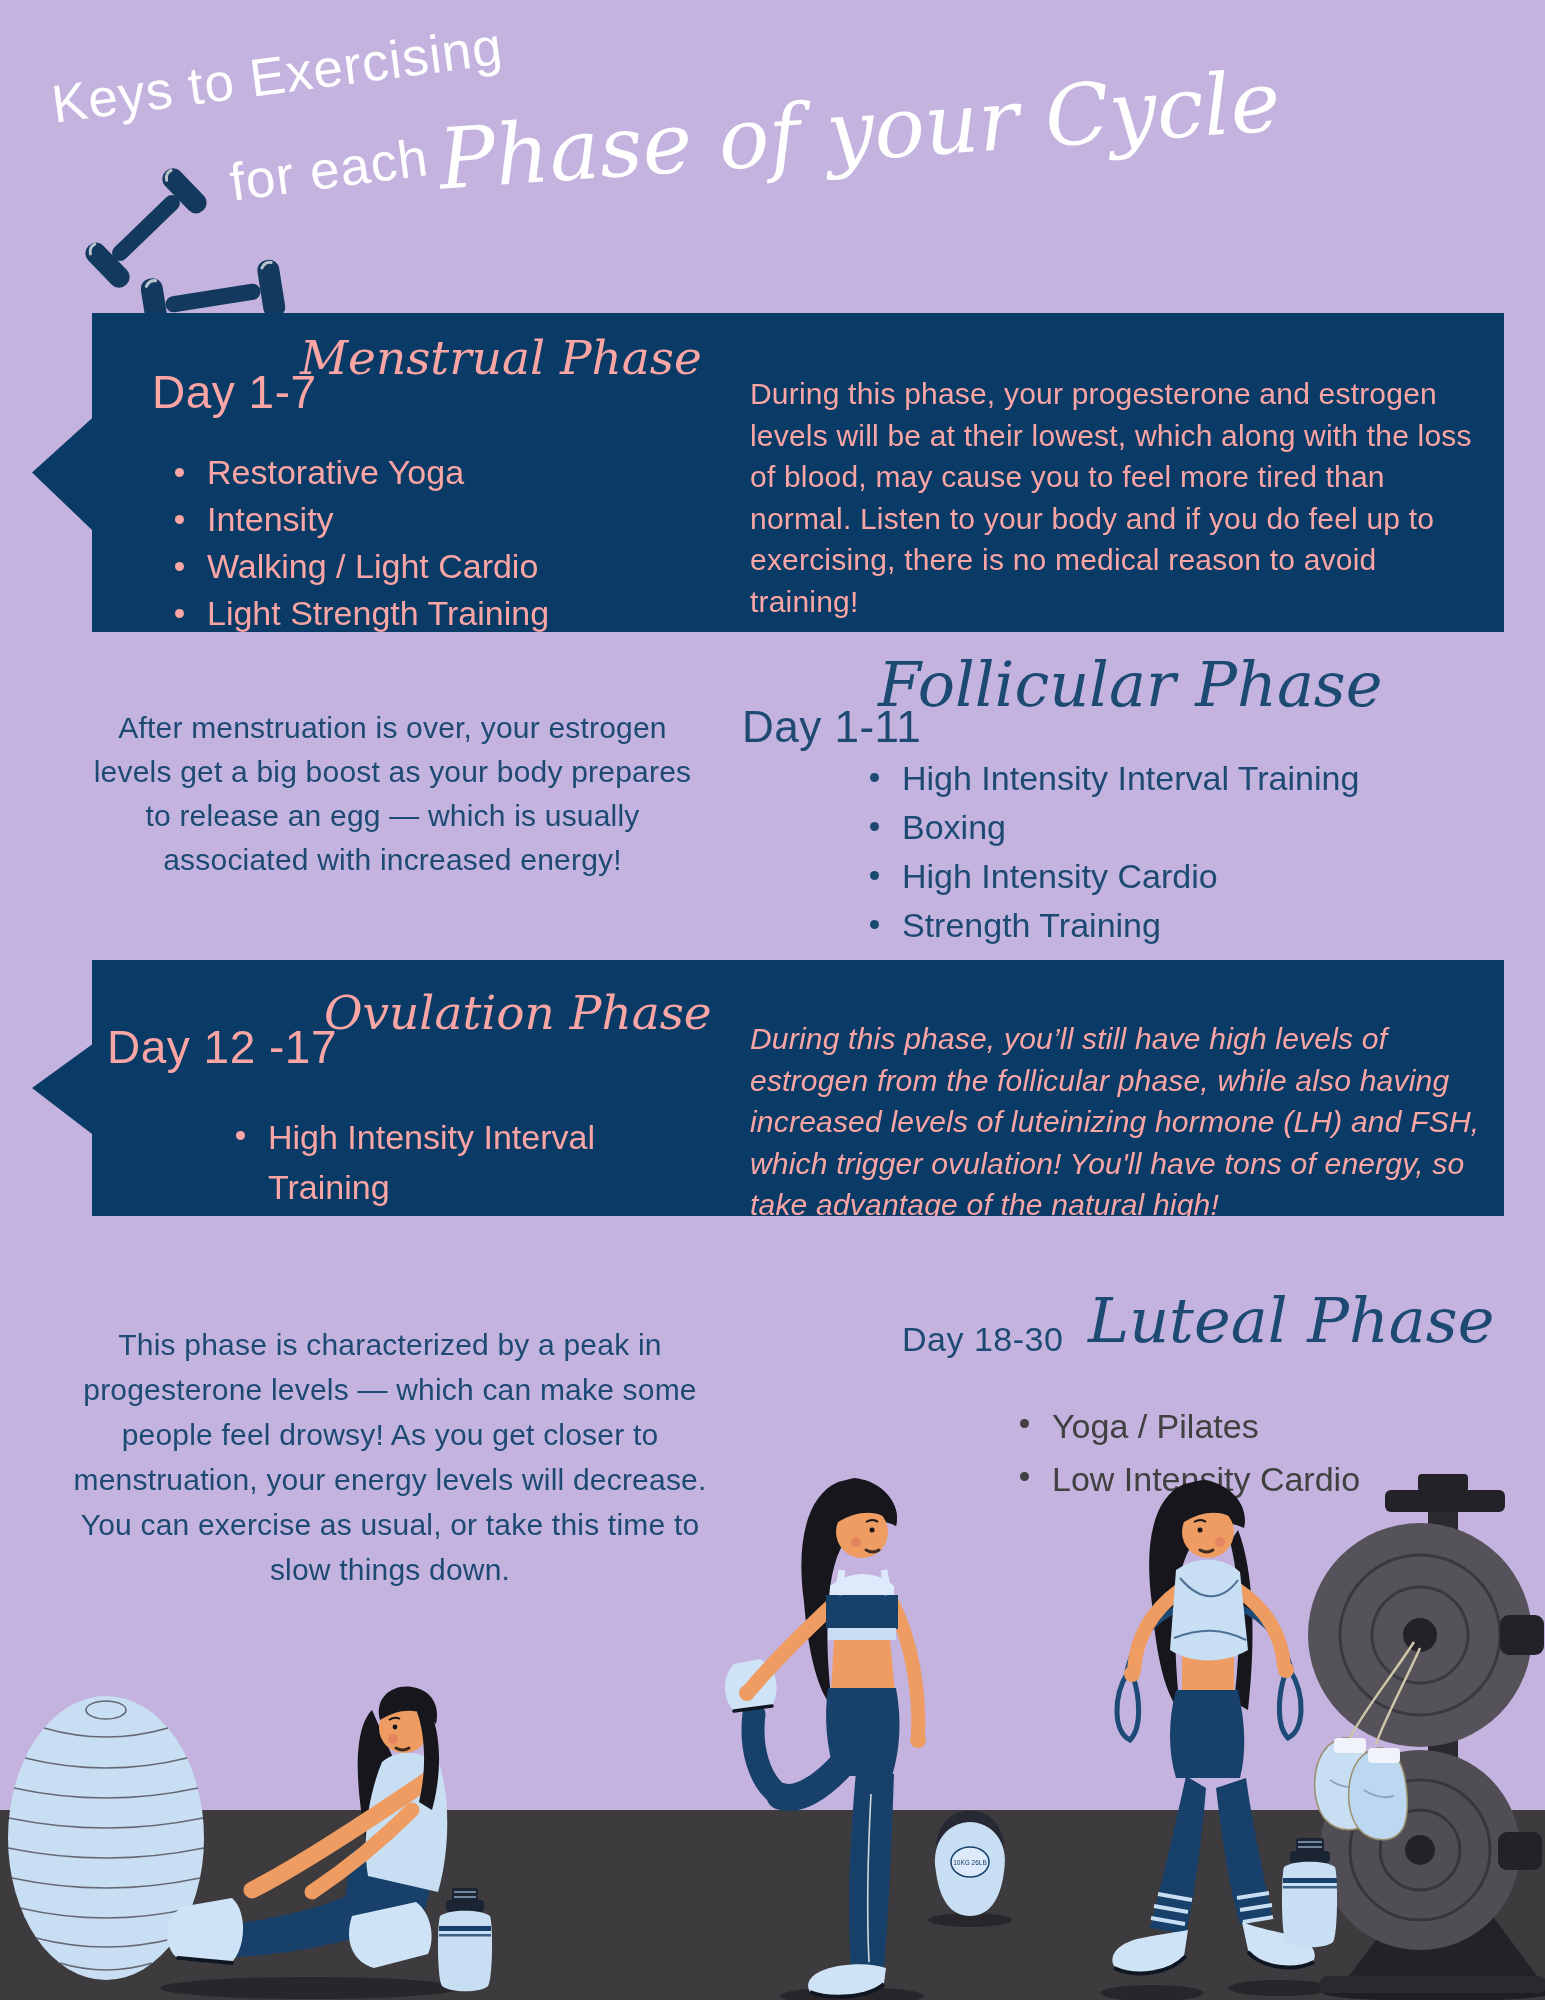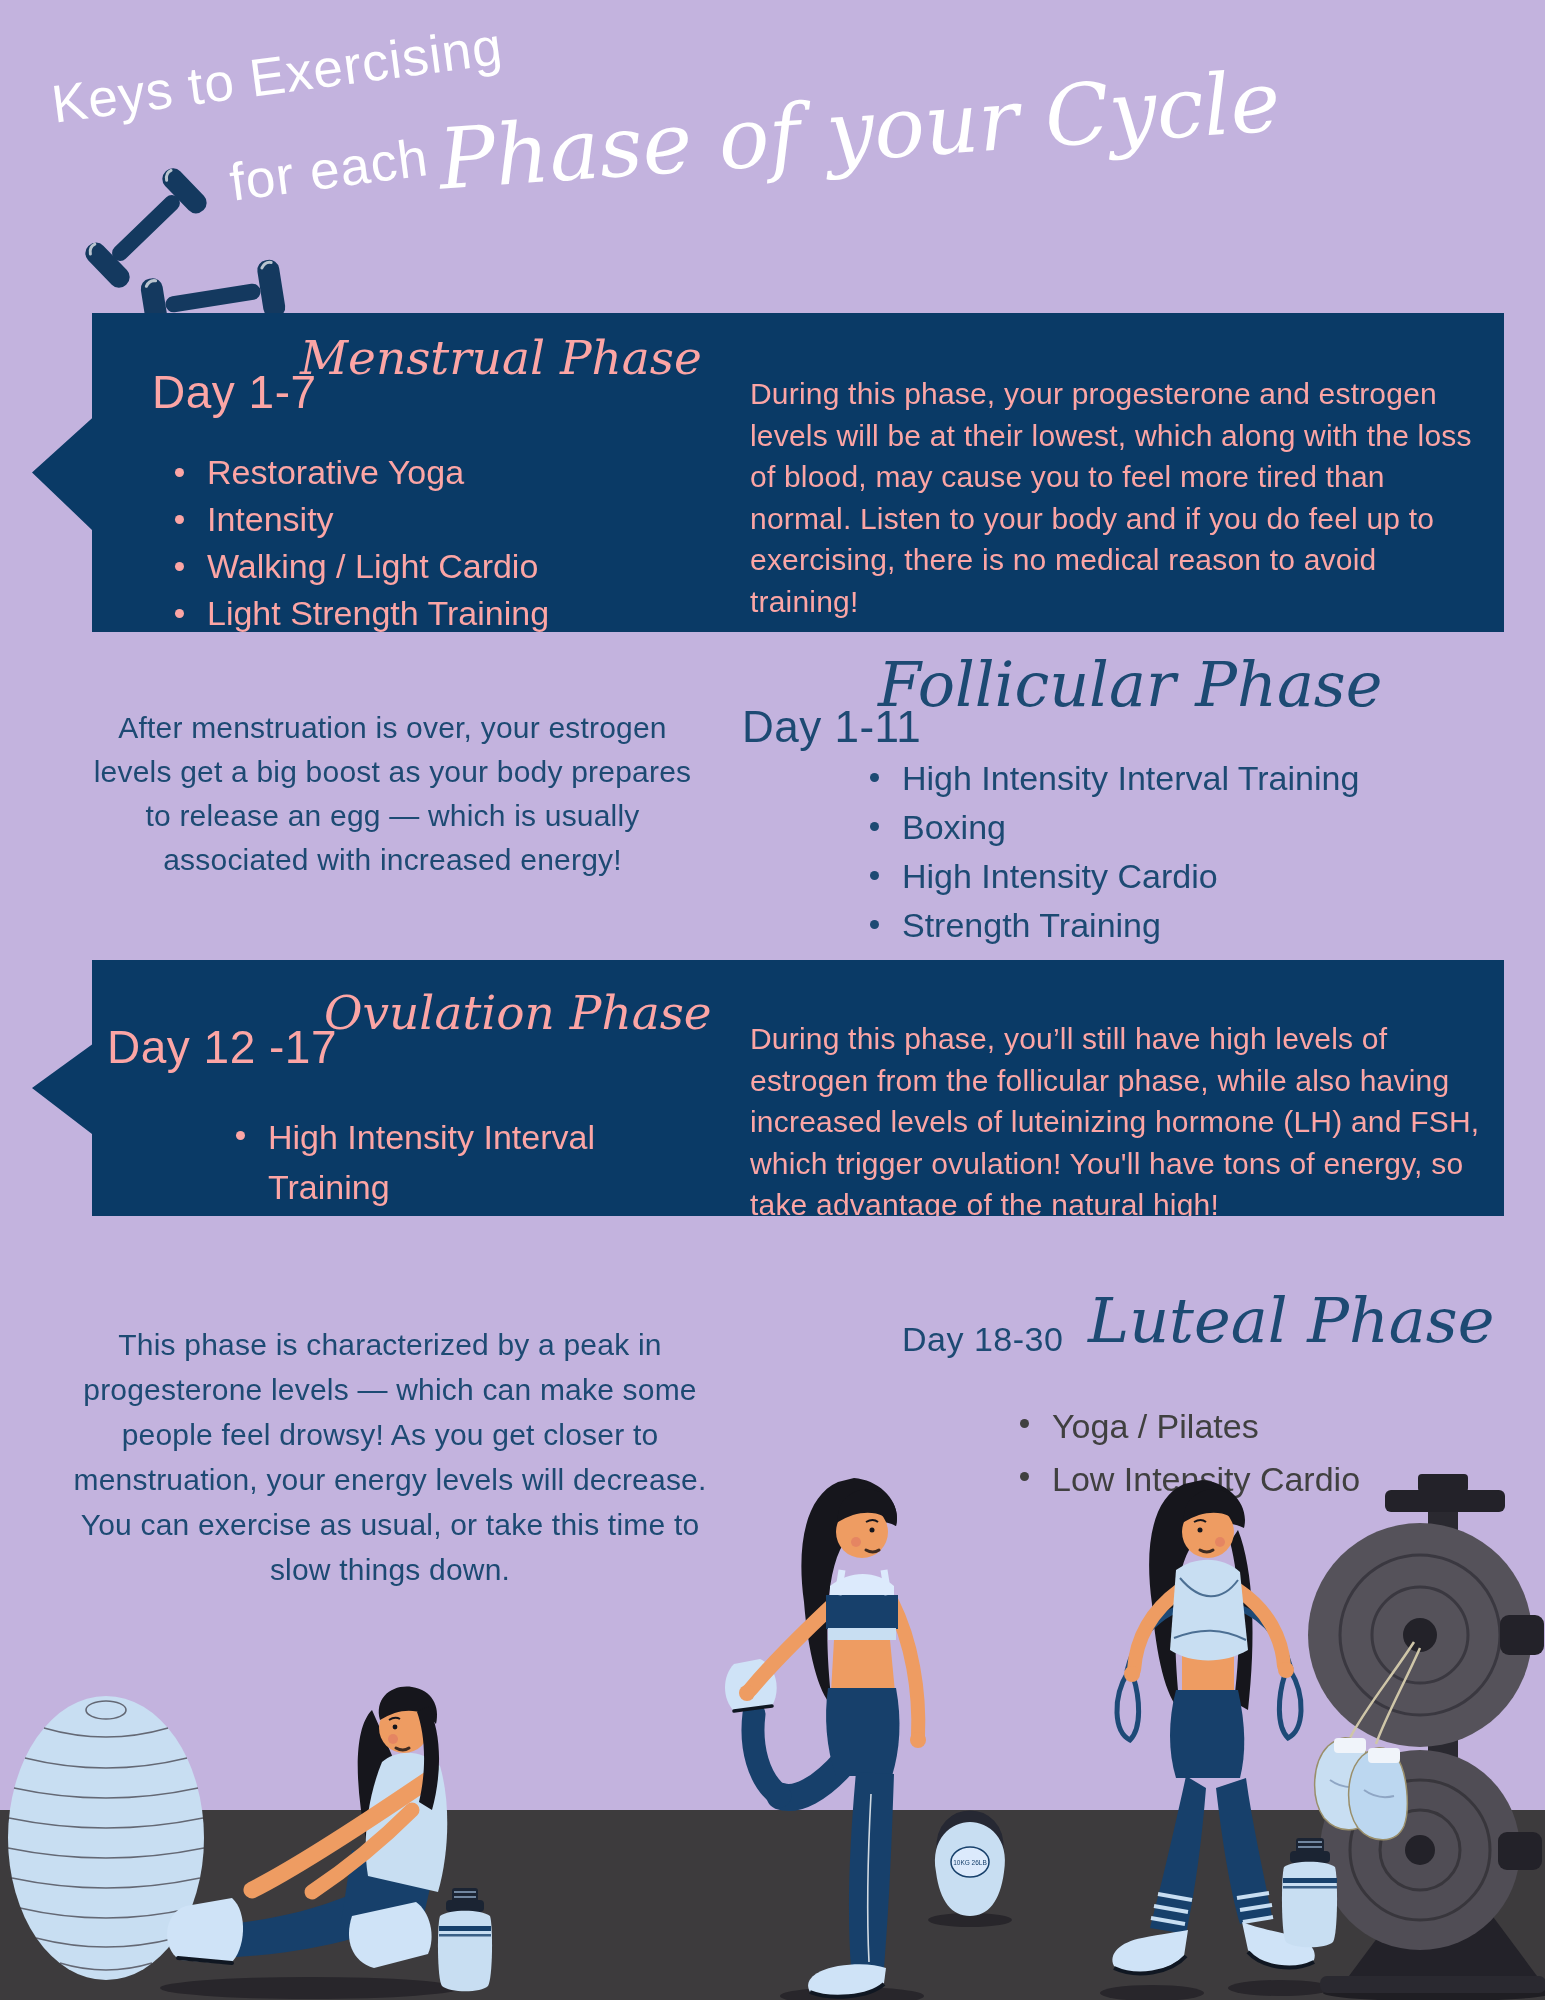--- a/index.html
+++ b/index.html
@@ -49,21 +49,21 @@
     content:''; position:absolute; left:8px; top:.55em;
     width:9px; height:9px; border-radius:50%; background:currentColor;
   }
   #banner-menstrual .blist { position:absolute; left:135px; top:136px; font-size:34px; line-height:47px; width:560px; }
   #banner-ovulation .blist { position:absolute; left:196px; top:152px; font-size:34px; line-height:50px; width:400px; }
 
   .banner-para {
     position:absolute; left:718px; top:30px; width:742px;
     font-size:30px; font-weight:300; line-height:41.5px; text-align:left; letter-spacing:.2px;
   }
-  #banner-ovulation .banner-para { top:28px; }
+  #banner-ovulation .banner-para { top:28px;font-style:italic; }
   .light-para {
     position:absolute; font-size:30px; font-weight:300; line-height:44px;
     text-align:center; color:#1d4a73; letter-spacing:.2px;
   }
   #follicular-para { left:85px; top:676px; width:615px; }
   #luteal-para { left:60px; top:1292px; width:660px; line-height:45px; }
 
   #follicular-day { position:absolute; left:742px; top:702px; font-size:44px; color:#1d4a73; }
   #follicular-name { position:absolute; left:878px; top:648px; font-size:62px; color:#1d4a73; white-space:nowrap; }
   #follicular-list { position:absolute; left:862px; top:754px; width:640px; font-size:34px; line-height:49px; color:#1d4a73; }

